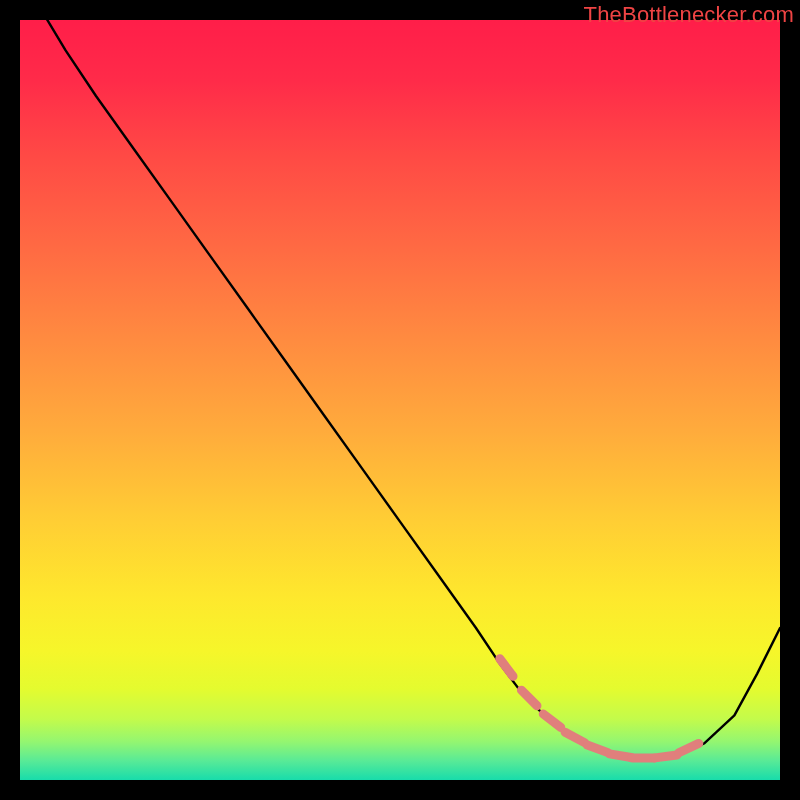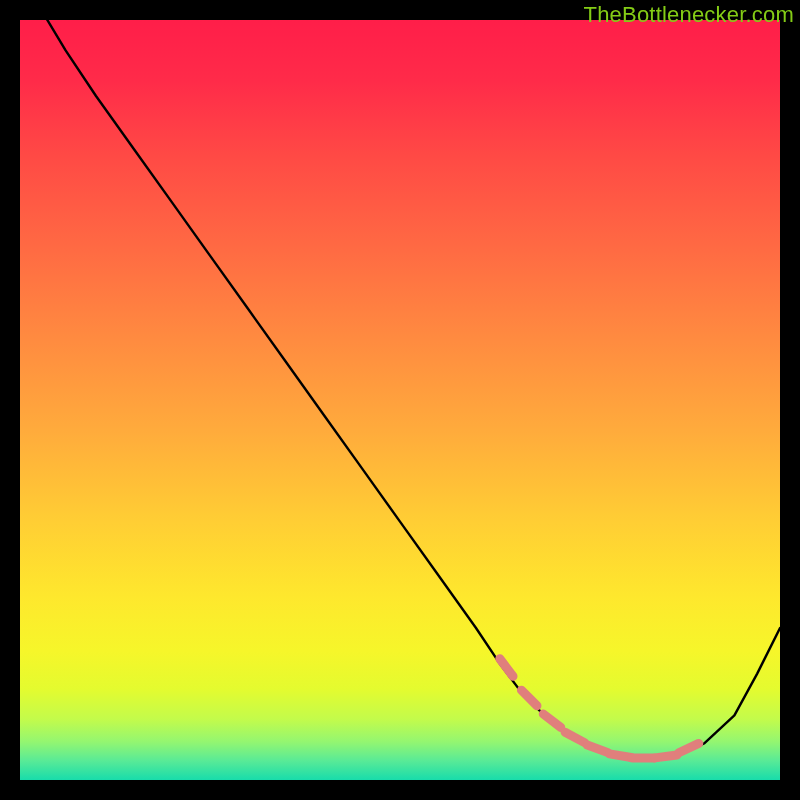--- a/index.html
+++ b/index.html
@@ -30,21 +30,21 @@
     inset: 0;
   }
   .curve-svg {
     position: absolute;
     inset: 0;
   }
   .watermark {
     position: absolute;
     top: 2px;
     right: 6px;
-    color: #84cc16;
+    color: #ef4444;
     font-size: 22px;
     font-weight: 400;
     letter-spacing: 0.2px;
     user-select: none;
   }
 </style>
 </head>
 <body>
 
 <div class="frame">

